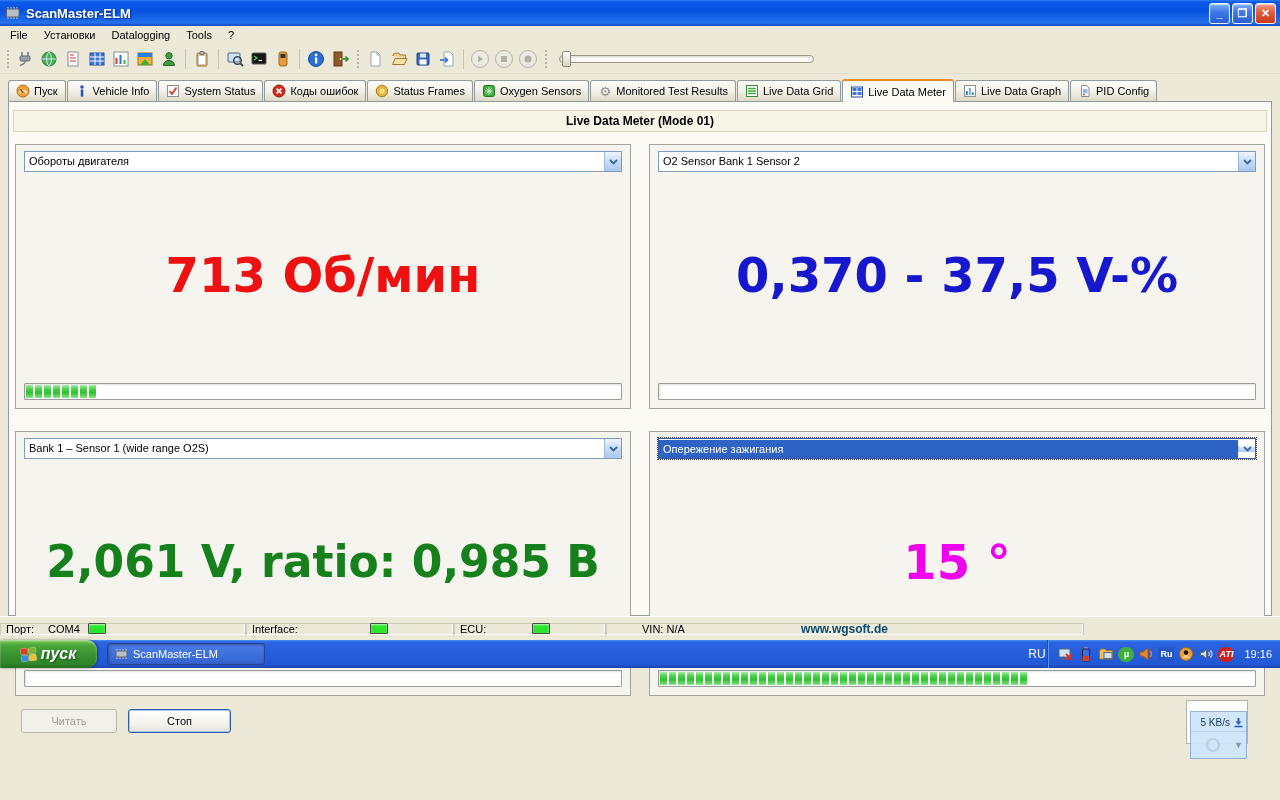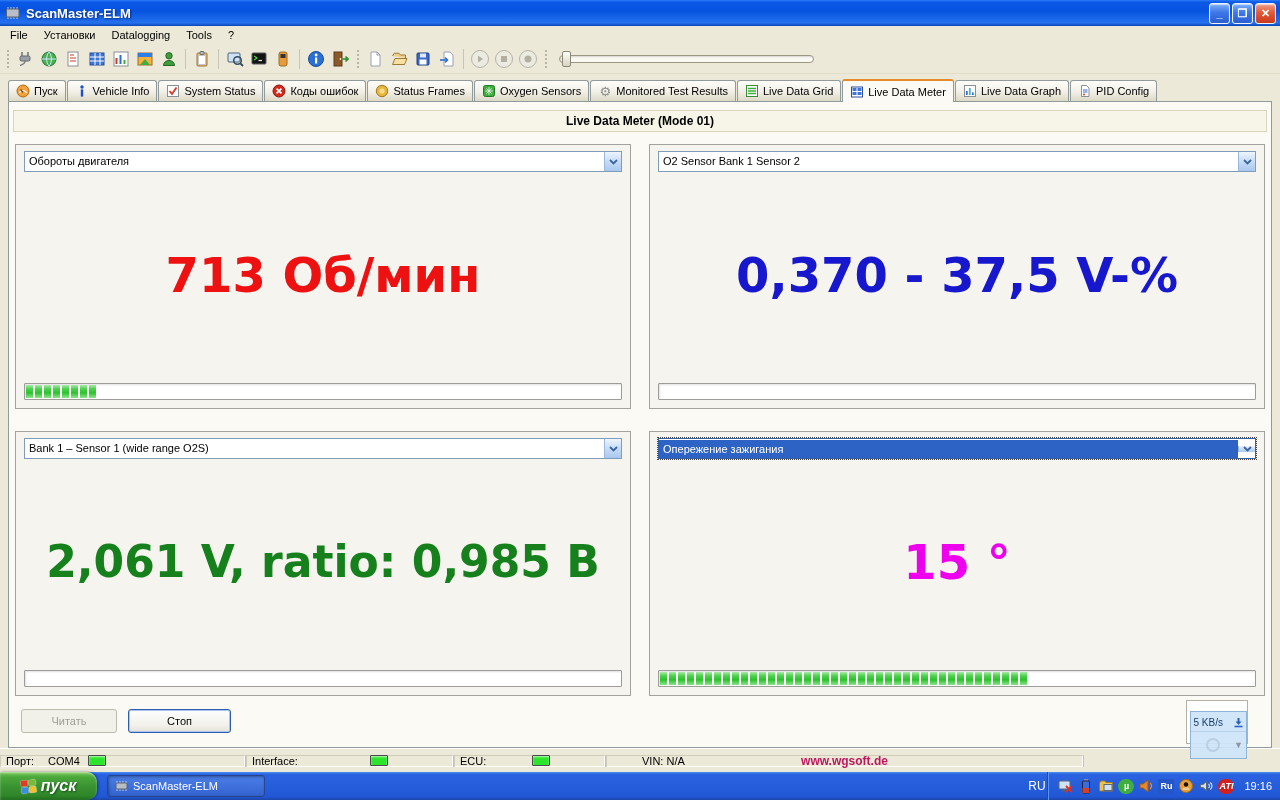--- a/index.html
+++ b/index.html
@@ -2,21 +2,21 @@
 <html><head>
 <meta charset="utf-8">
 <style>
   * { box-sizing: border-box; }
   html,body { margin:0; padding:0; }
   body {
     width:1280px; height:800px; overflow:hidden;
     font-family:"Liberation Sans", sans-serif; font-size:11px; color:#000;
     background:#ece9d8;
   }
-  #app { position:relative; width:1280px; height:800px; }
+  #app { position:relative; width:1280px; height:668px; }
 
   
   .titlebar {
     position:absolute; top:0; left:0; width:1280px; height:26px;
     background:linear-gradient(180deg,#2b7df5 0%,#0c59e8 8%,#0653e0 42%,#2472ee 88%,#0a46b8 100%);
     display:flex; align-items:center; padding:0 4px; color:#fff;
   }
   .titlebar .wicon { width:18px; height:16px; margin-right:4px; display:inline-flex; }
   .titlebar .wtitle { font-weight:bold; font-size:13px; text-shadow:1px 1px 2px #0a2a7a; flex:1; }
   .tbtns { display:flex; gap:2px; }
@@ -138,37 +138,37 @@
   
   .speed-back {
     position:absolute; left:1186px; top:700px; width:62px; height:44px;
     background:#fff; border:1px solid #b4b2a6; z-index:5;
   }
   .speed-widget {
     position:absolute; left:1190px; top:711px; width:57px; height:48px;
     background:rgba(206,228,247,.93); border:1px solid #8fb4d8; z-index:6;
     display:flex; flex-direction:column; font-size:10px; color:#1a3d6e;
   }
-  .speed-row1 { display:flex; align-items:center; justify-content:flex-end; gap:10px; padding:2px 2px 0 0; border-bottom:1px solid #b9d2ea; height:20px; }
+  .speed-row1 { display:flex; align-items:center; justify-content:flex-end; gap:3px; padding:2px 2px 0 0; border-bottom:1px solid #b9d2ea; height:20px; }
   .speed-row2 { flex:1; display:flex; align-items:center; justify-content:space-between; padding:0 3px; }
   .ghost-circle { width:14px; height:14px; border-radius:50%; border:2px solid #b9cfe4; margin-left:12px; }
   .speed-caret { color:#8a97a5; font-size:9px; }
 
   
   .statusbar {
     position:absolute; left:0; bottom:28px; width:1280px; height:24px;
     background:#ece9d8; border-top:1px solid #fff; display:flex; align-items:center;
   }
   .spanel {
     display:flex; align-items:center; padding:0 6px; position:relative;
     border-right:1px solid #c6c3ae; box-shadow:inset 1px 1px 0 rgba(180,176,155,.5), inset -1px -1px 0 #fff;
   }
   .led { width:18px; height:11px; border:1px solid #4a4a4a; border-radius:1px;
     background:#2be42b; box-shadow:inset 0 1px 2px rgba(255,255,255,.7); }
-  .site-link { position:absolute; left:0; right:0; text-align:center; font-weight:bold; font-size:12px; color:#be185d; }
+  .site-link { position:absolute; left:0; right:0; text-align:center; font-weight:bold; font-size:12px; color:#0c4a6e; }
 
   
   .taskbar {
     position:absolute; left:0; bottom:0; width:1280px; height:28px;
     background:linear-gradient(180deg,#4a90f4 0%,#2a63e0 8%,#2157d4 88%,#1c46a8 100%);
     display:flex; align-items:center; color:#fff;
   }
   .start-btn {
     width:97px; height:28px; border-radius:0 10px 10px 0;
     background:linear-gradient(180deg,#7ecb5f 0%,#4aa83a 18%,#389030 55%,#2f8629 85%,#1f6b1e 100%);

